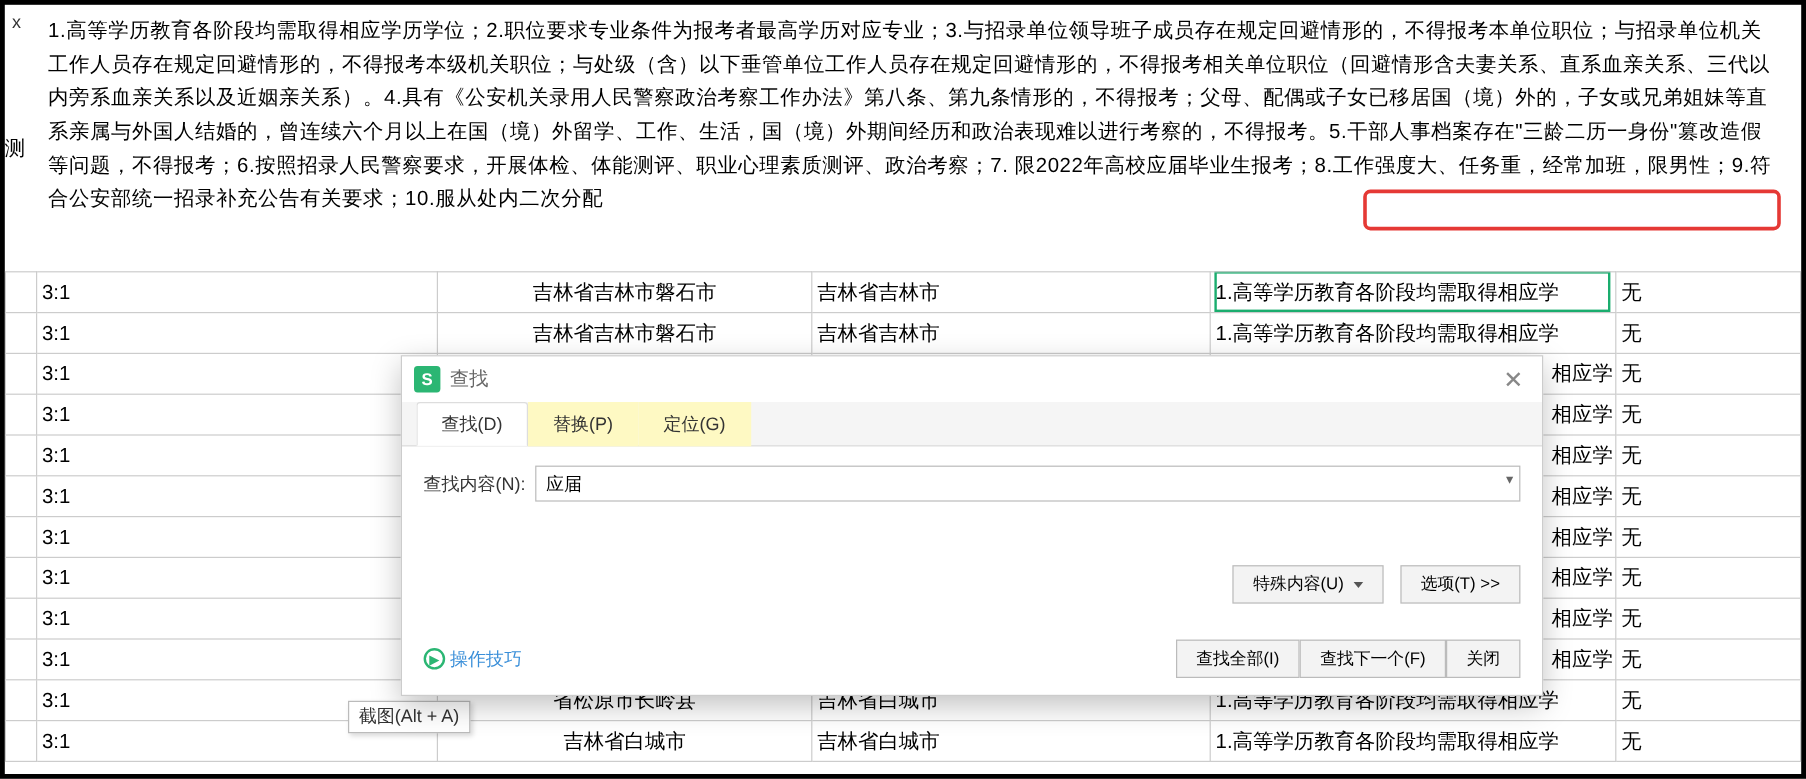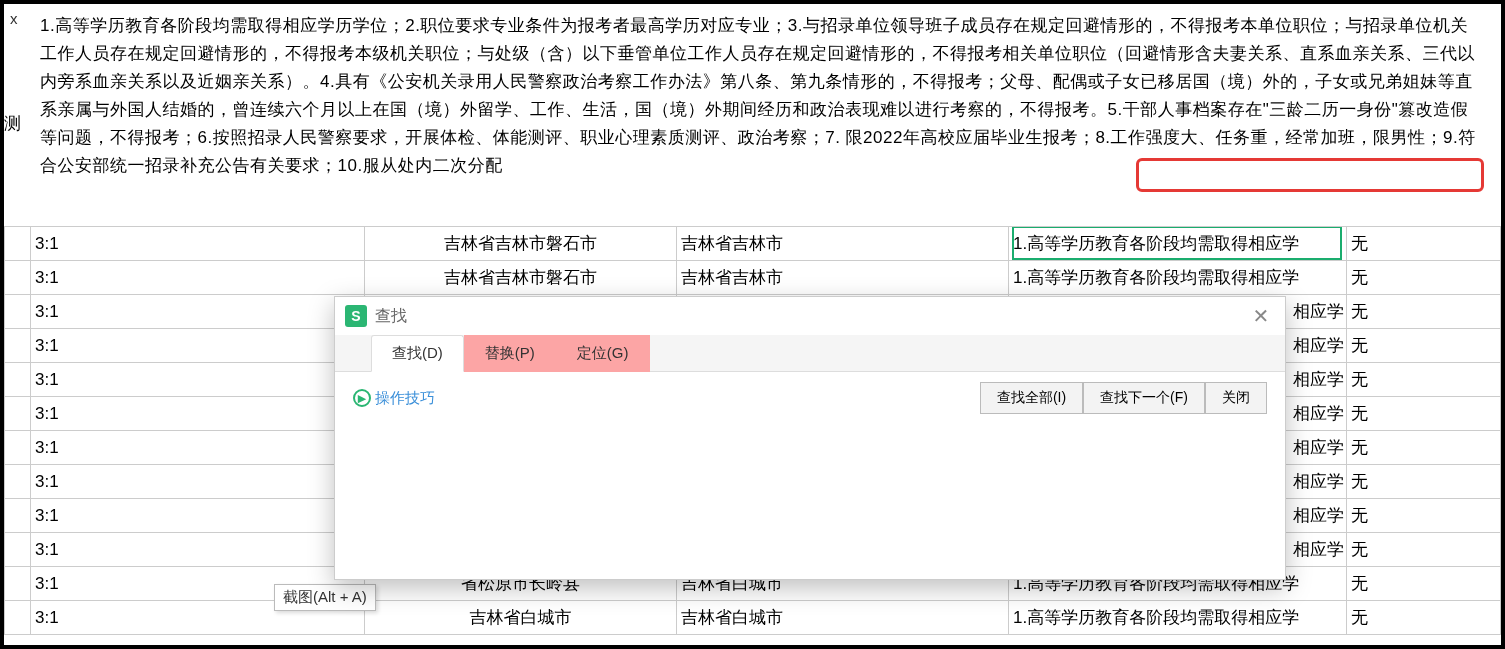--- a/index.html
+++ b/index.html
@@ -136,31 +136,30 @@
     .dlg-tabs {
       display: flex;
       border-bottom: 1px solid #ddd;
       padding-left: 12px;
       background: #f5f5f5;
     }
     .dlg-tab {
       padding: 8px 20px;
       font-size: 15px;
       cursor: pointer;
-      background: #fca5a5;
+      background: #fef9c3;
       border: 1px solid transparent;
       margin-bottom: -1px;
       color: #333;
     }
     .dlg-tab.active {
       background: #fff;
       border: 1px solid #ddd;
       border-bottom: 1px solid #fff;
       border-radius: 3px 3px 0 0;
-      margin-left: 24px;
     }
     .dlg-body {
       flex: 1;
       padding: 16px 18px 10px 18px;
       display: flex;
       flex-direction: column;
     }
     .input-row {
       display: flex;
       align-items: center;
@@ -357,32 +356,47 @@
           <td></td>
           <td>3:1</td>
           <td>吉林省白城市</td>
           <td>吉林省白城市</td>
           <td>1.高等学历教育各阶段均需取得相应学</td>
           <td>无</td>
         </tr>
       </tbody>
   </table>
 
-  <div class="tooltip-box" style="left:270px; top:580px;">截图(Alt + A)</div>
+  <div class="tooltip-box" style="left:286px; top:580px;">截图(Alt + A)</div>
 
   <div class="find-dialog">
     <div class="dlg-titlebar">
       <span class="dlg-logo">S</span>
       <span>查找</span>
       <span class="dlg-close">✕</span>
     </div>
     <div class="dlg-tabs">
       <div class="dlg-tab active">查找(D)</div>
       <div class="dlg-tab">替换(P)</div>
       <div class="dlg-tab">定位(G)</div>
+    </div>
+    <div class="dlg-body">
+      <div class="input-row">
+        <label>查找内容(N):</label>
+        <div class="find-input-wrap">
+          <input class="find-input" type="text" value="应届" style="">
+          <span class="find-dd">▾</span>
+        </div>
+      </div>
+      <div class="options-row">
+        <button class="btn caret-down">
+            <span>特殊内容(U)</span>
+          </button>
+        <button class="btn">选项(T) &gt;&gt;</button>
+      </div>
     </div>
     <div class="dlg-footer">
       <span class="tips-link">
         <span class="tips-icon">▶</span>
         <span>操作技巧</span>
       </span>
       <div class="footer-btns">
         <button class="btn">查找全部(I)</button>
         <button class="btn">查找下一个(F)</button>
         <button class="btn">关闭</button>

